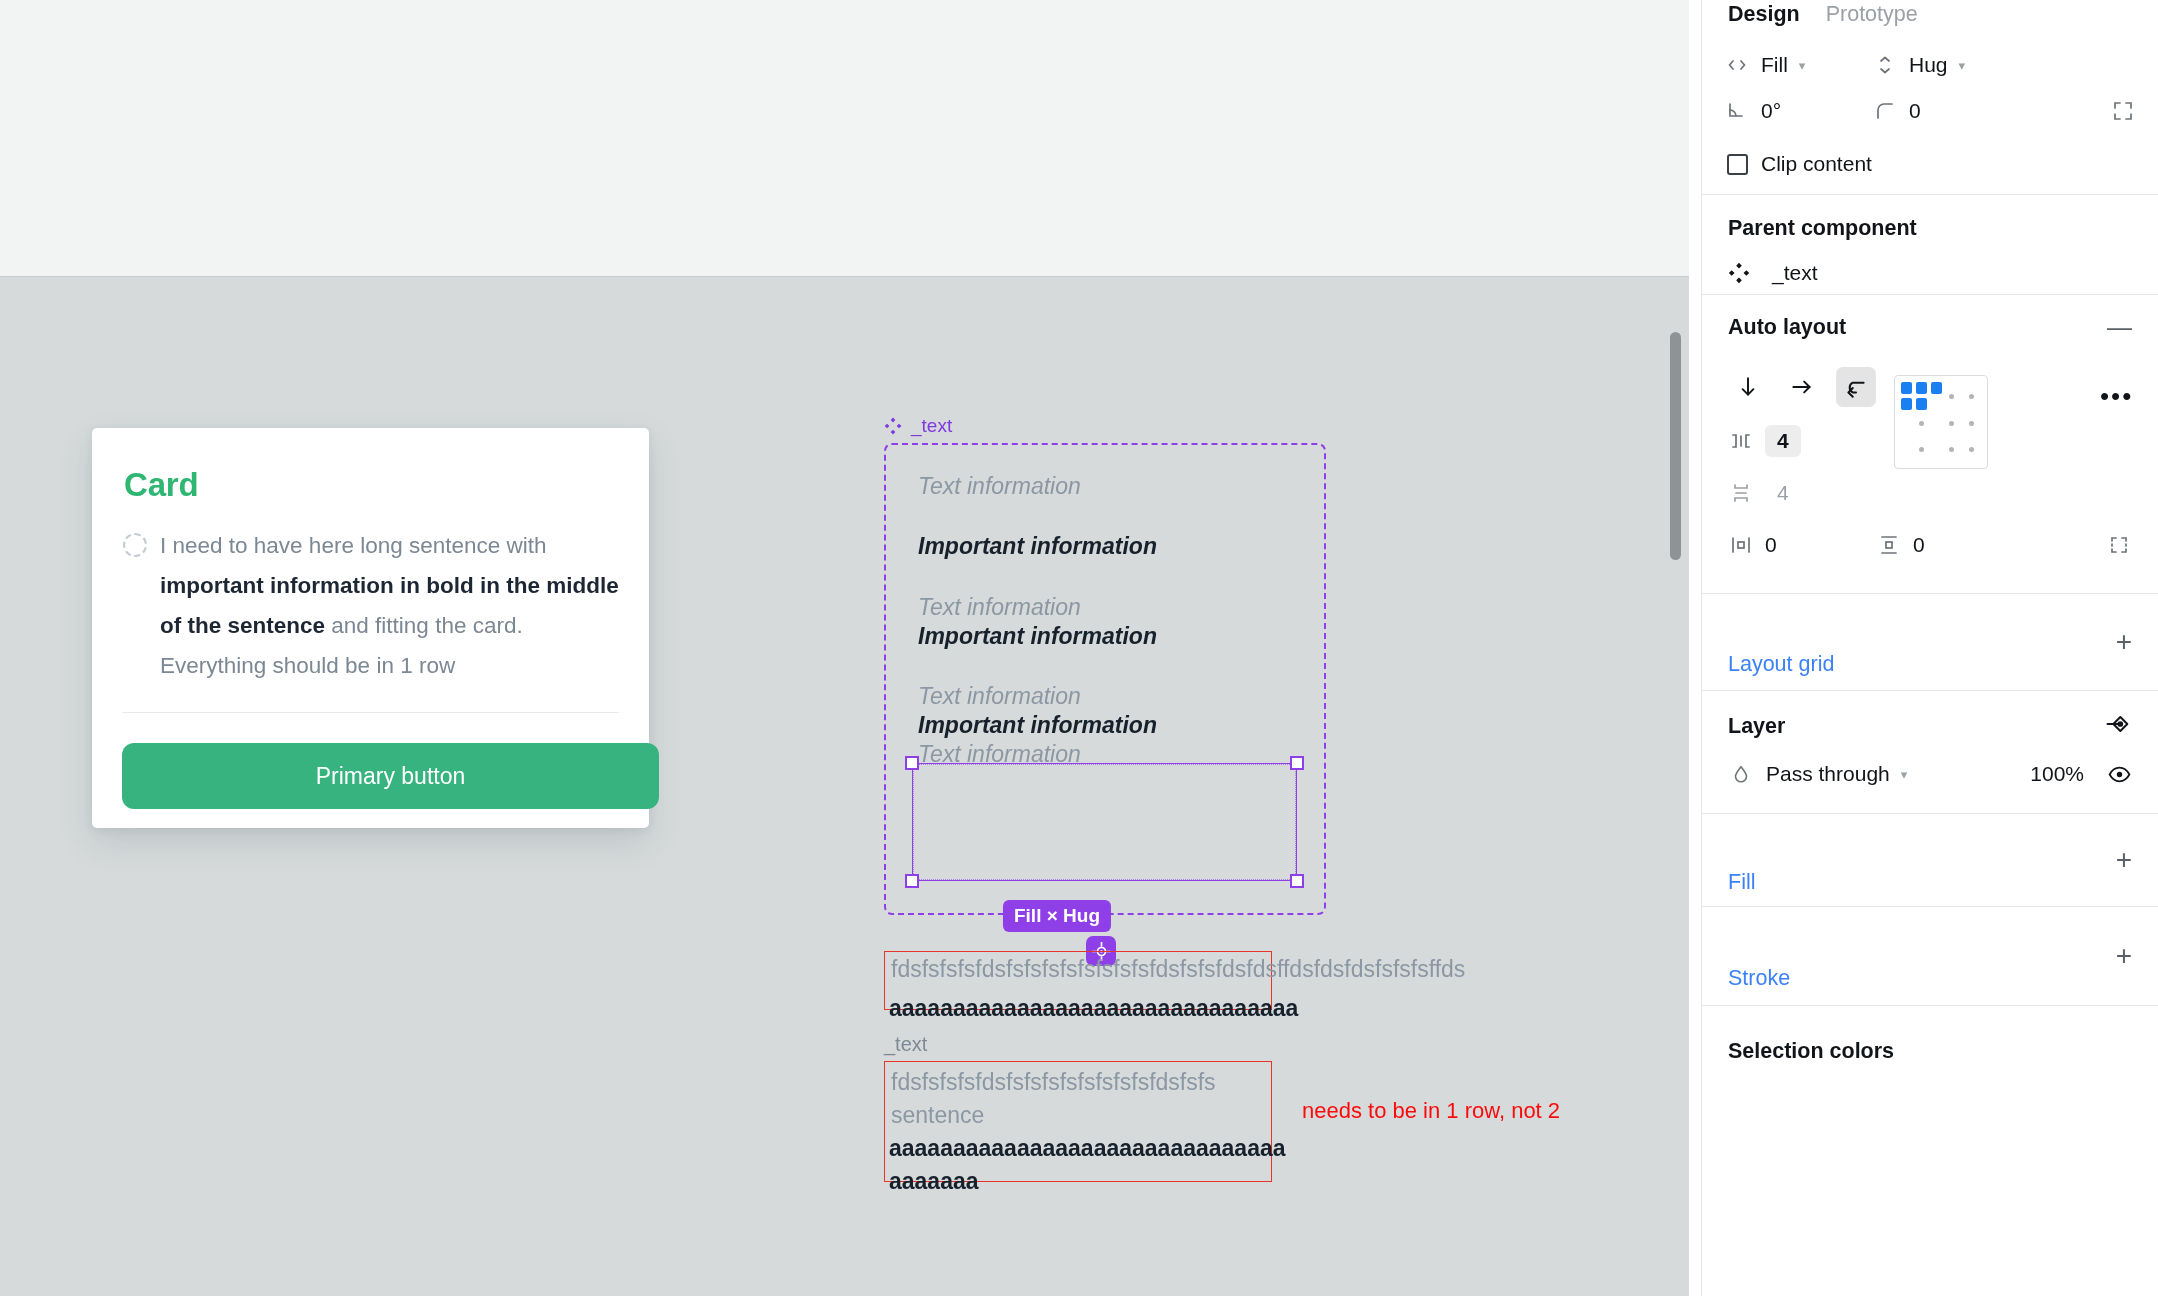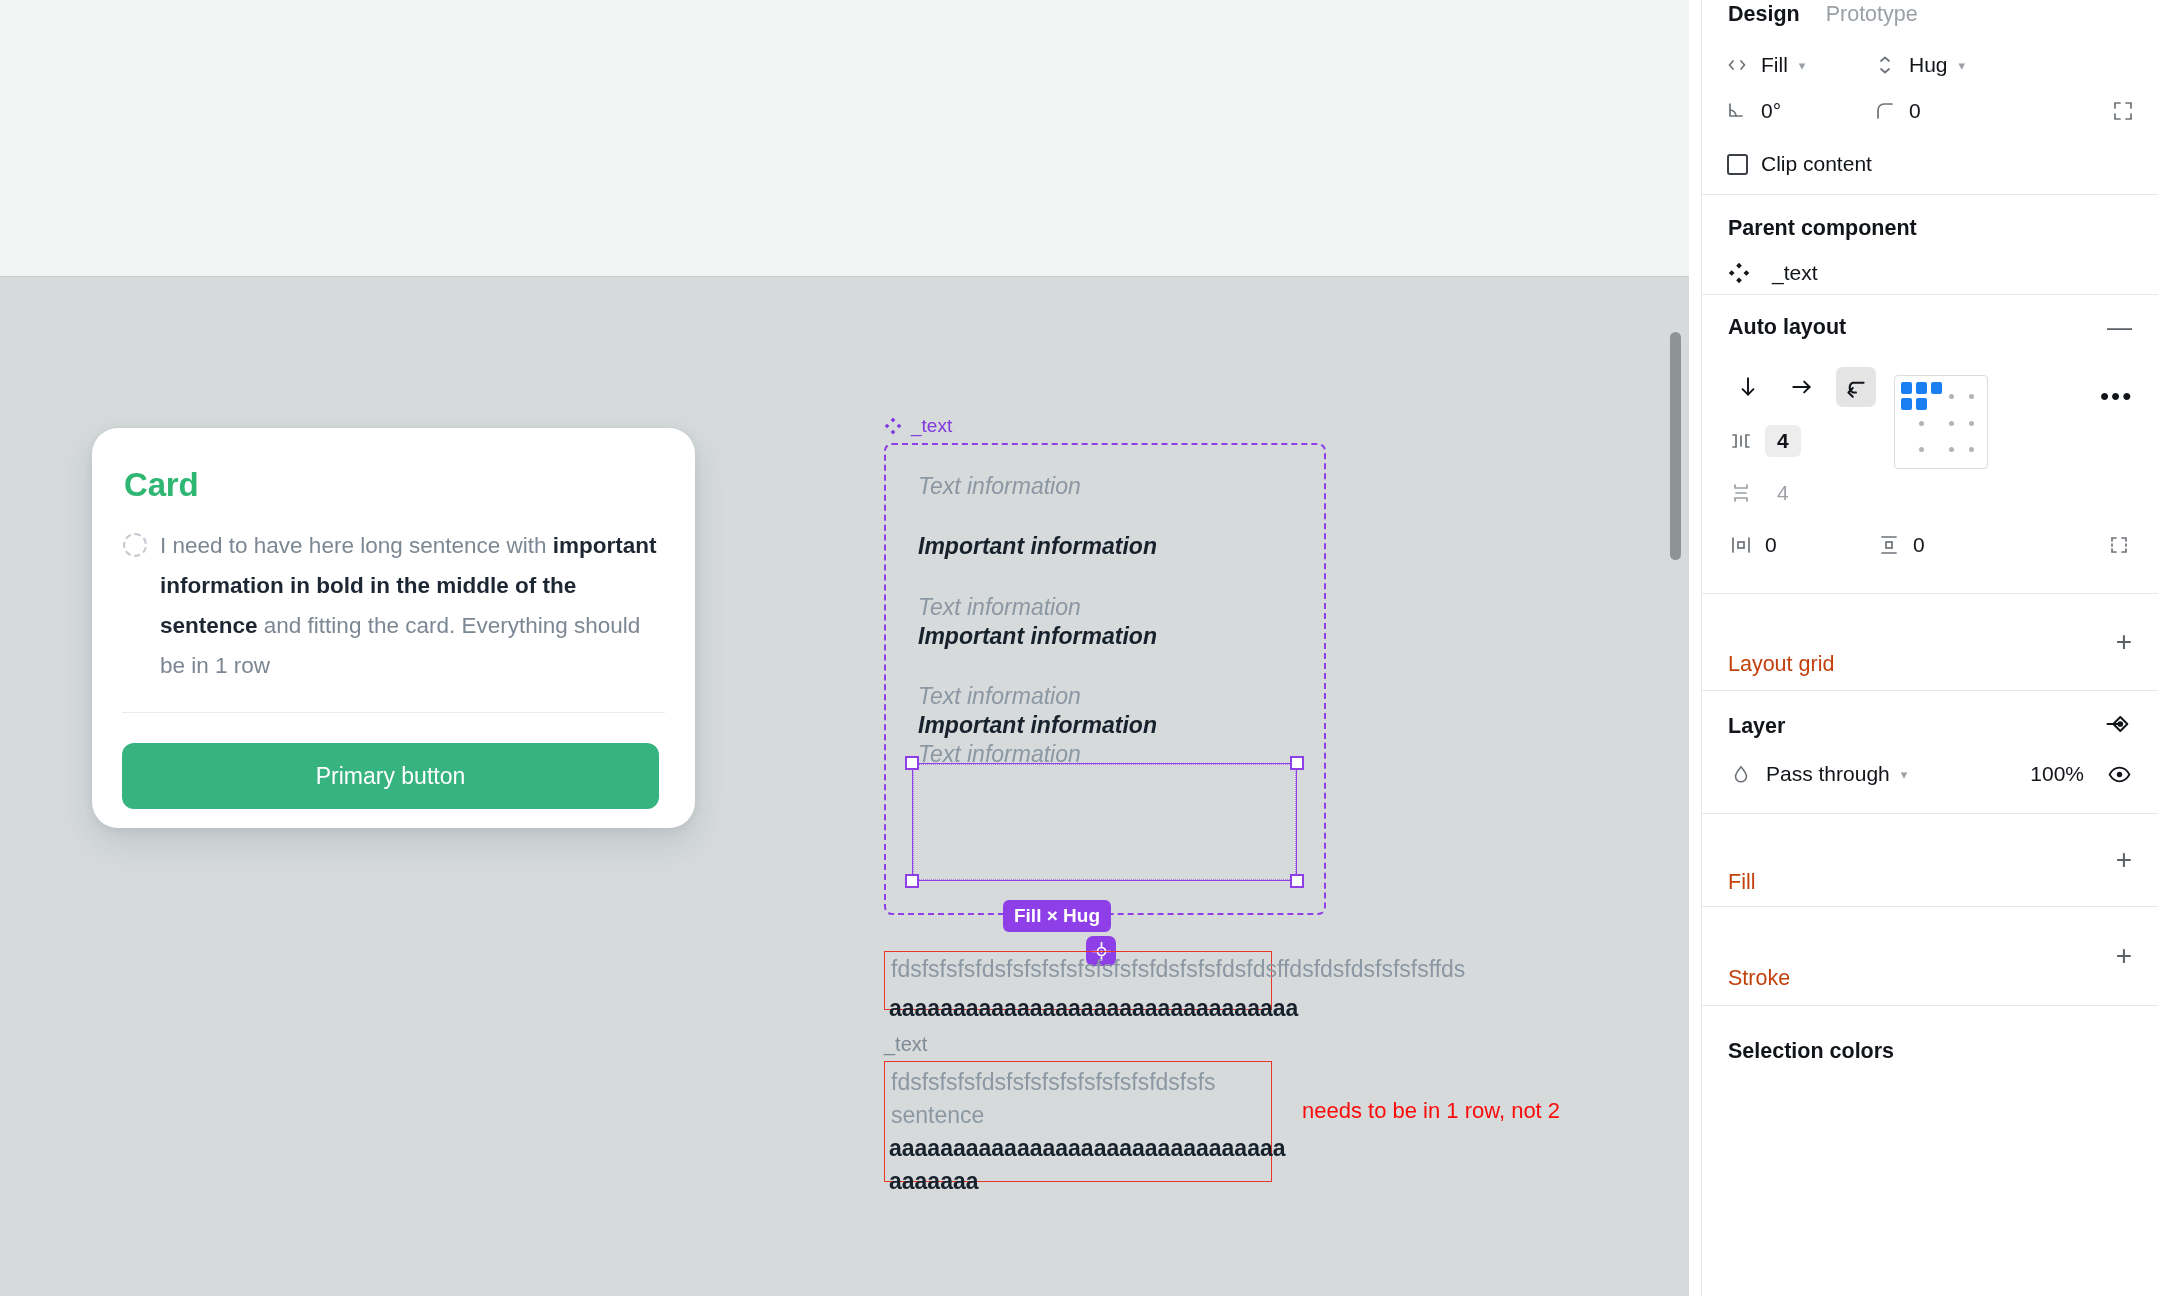--- a/index.html
+++ b/index.html
@@ -18,23 +18,23 @@
   }
   #canvas-area {
     position: absolute; left: 0; top: 276px; width: 1689px; height: 1020px;
     background: #d6dadb;
     border-top: 1px solid #c8cdce;
   }
 
   
   #card {
     position: absolute; left: 92px; top: 428px;
-    width: 603px; height: 400px;
+    width: 557px; height: 400px;
     background: #ffffff;
-    border-radius: 26px;
+    border-radius: 5px;
     box-shadow: 0 14px 34px rgba(40,60,70,0.13), 0 2px 8px rgba(40,60,70,0.08);
     padding: 38px 30px 0 30px;
   }
   #card-title {
     color: #2fb673;
     font-size: 33px;
     font-weight: bold;
     letter-spacing: -0.2px;
     margin-left: 2px;
   }
@@ -169,21 +169,21 @@
 
   .prop-grid { padding: 0 22px; }
   .prop-line { display: flex; align-items: center; height: 46px; }
   .prop-cell { display: flex; align-items: center; gap: 11px; }
   .cell-w { width: 148px; }
   .icon-sq { width: 26px; height: 26px; display: flex; align-items: center; justify-content: center; flex: 0 0 auto; }
   .val { font-size: 21px; color: #111418; }
   .chev { color: #9aa0a6; font-size: 13px; }
 
   .sec-title { font-weight: bold; font-size: 21.5px; color: #111418; }
-  .sec-title.muted { font-weight: normal; color: #c2410c; margin-top: 44px; }
+  .sec-title.muted { font-weight: normal; color: #3b82f6; margin-top: 44px; }
   .sec-head { display: flex; align-items: center; justify-content: space-between; padding: 0 26px; }
   .plus { font-size: 28px; color: #5a6066; line-height: 1; cursor: pointer; }
   .dash { font-size: 25px; color: #5a6066; line-height: 1; }
 
   .comp-diamond { width: 22px; height: 22px; }
 
   
   .al-dir { width: 40px; height: 40px; display:flex; align-items:center; justify-content:center; border-radius:7px; }
   .al-dir.active { background: #e4e4e4; }
   #align-pad {

